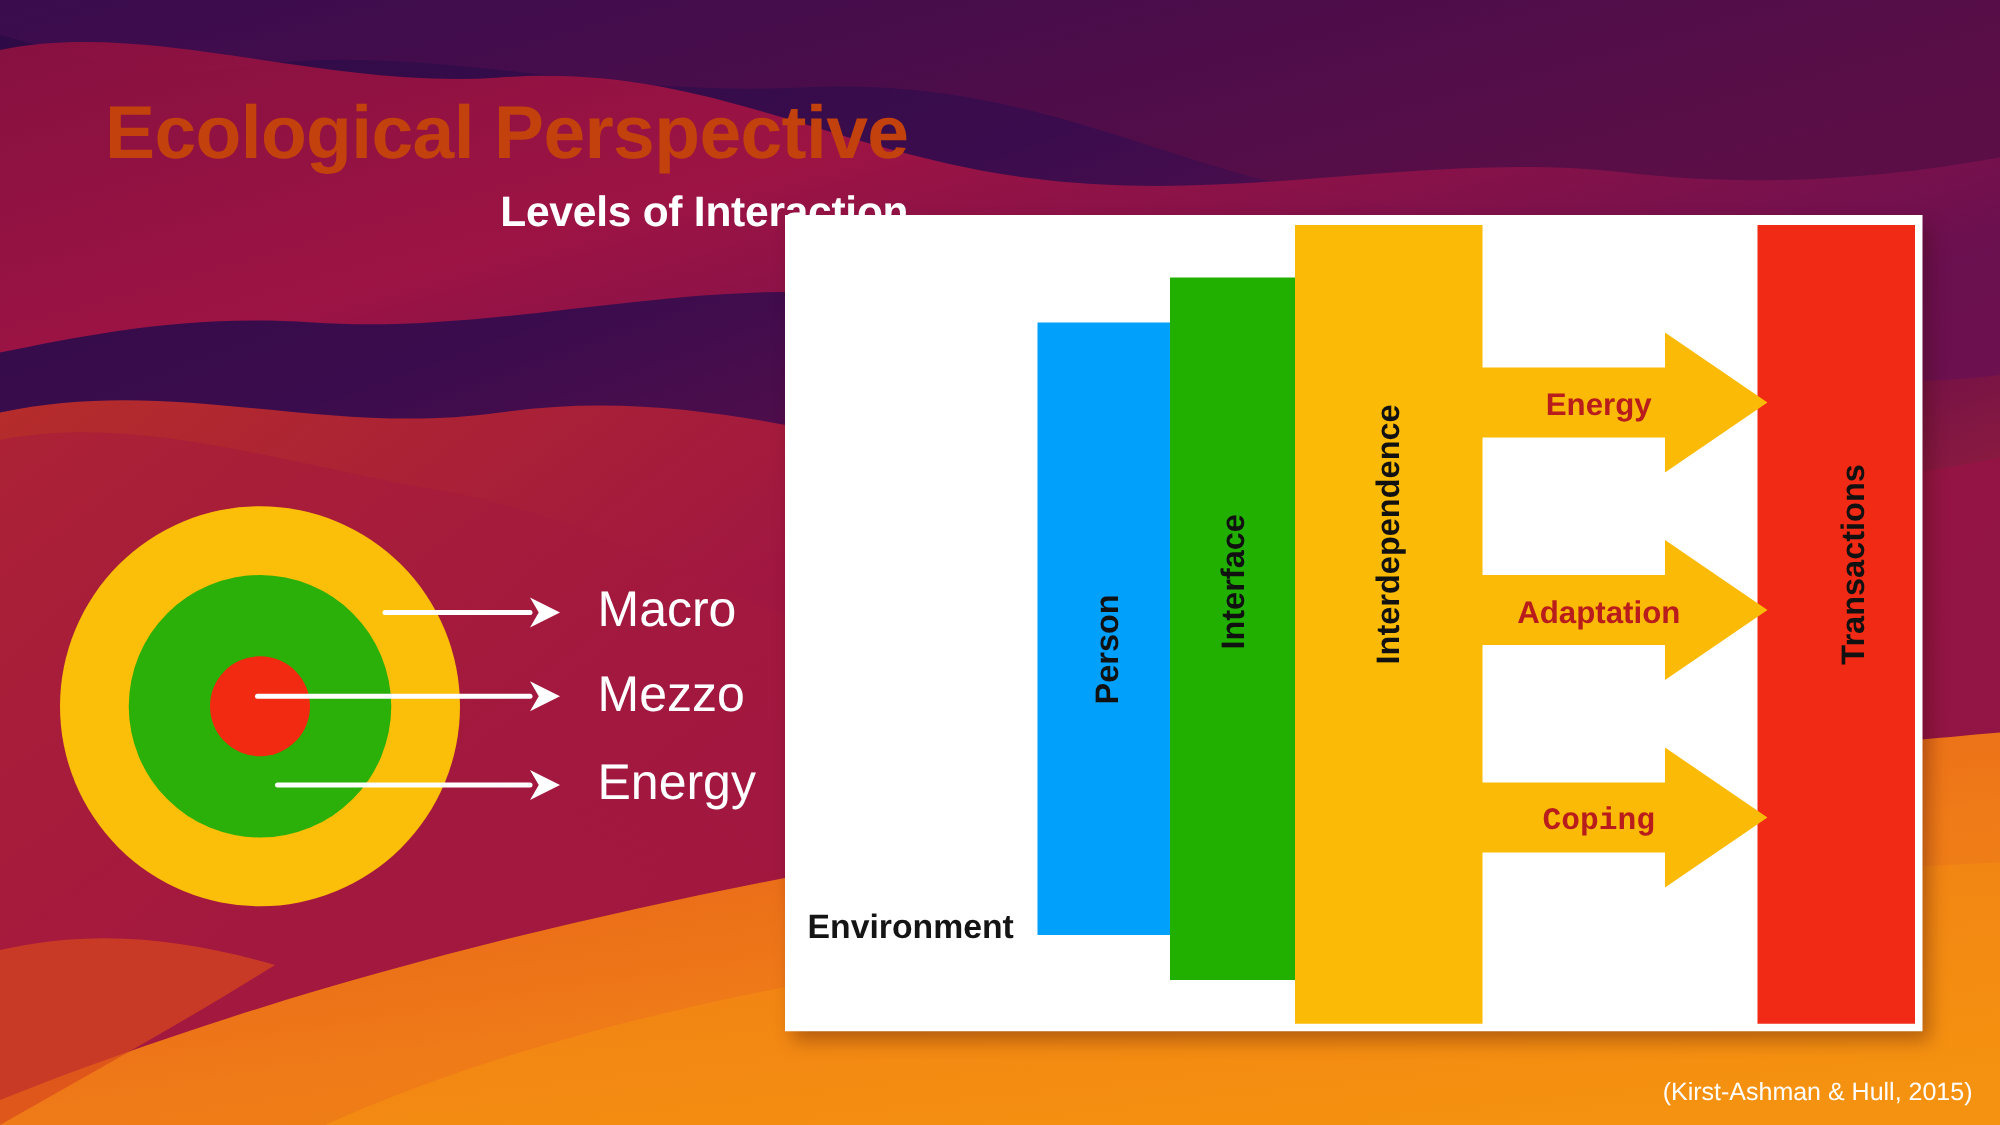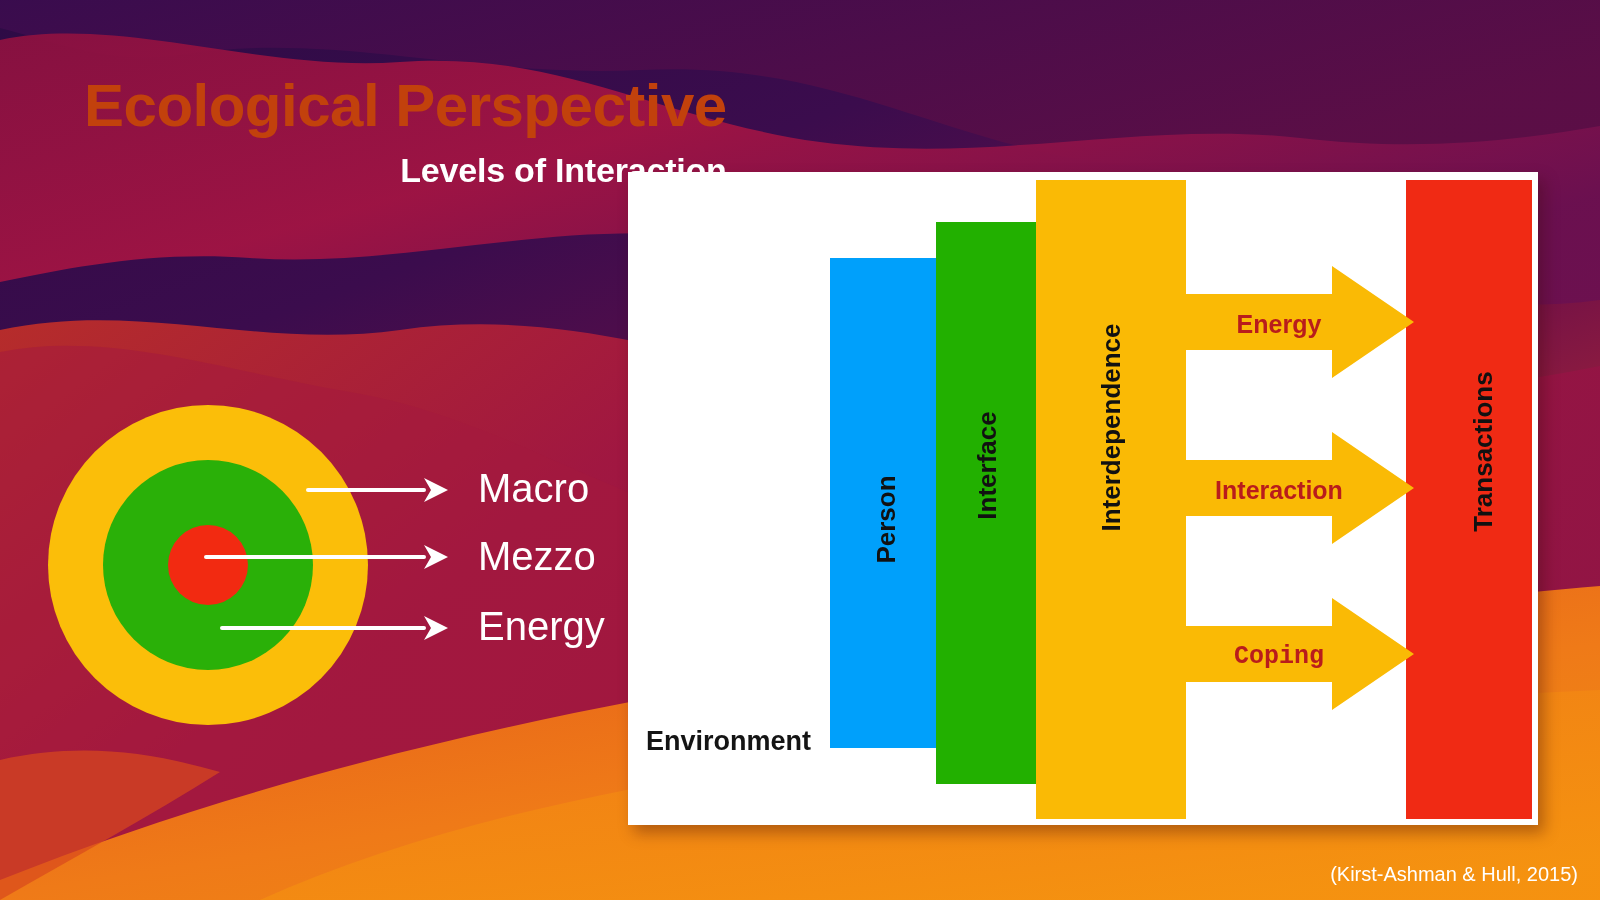--- a/index.html
+++ b/index.html
@@ -323,21 +323,21 @@
           <polygon points="0,28 150,28 150,0 232,56 150,112 150,84 0,84" fill="#FABA05"></polygon>
         </svg>
       </div>
       <div class="arrow arrow-coping">
         <svg width="232" height="112" viewBox="0 0 232 112">
           <polygon points="0,28 150,28 150,0 232,56 150,112 150,84 0,84" fill="#FABA05"></polygon>
         </svg>
       </div>
 
       <div class="arrow-label lbl-energy">Energy</div>
-      <div class="arrow-label lbl-adaptation">Interaction</div>
+      <div class="arrow-label lbl-adaptation">Adaptation</div>
       <div class="arrow-label lbl-coping">Coping</div>
 
       <div class="env-label">Environment</div>
     </div>
   </div>
 
   <div class="citation">(Kirst-Ashman &amp; Hull, 2015)</div>
 
 </div>
 

